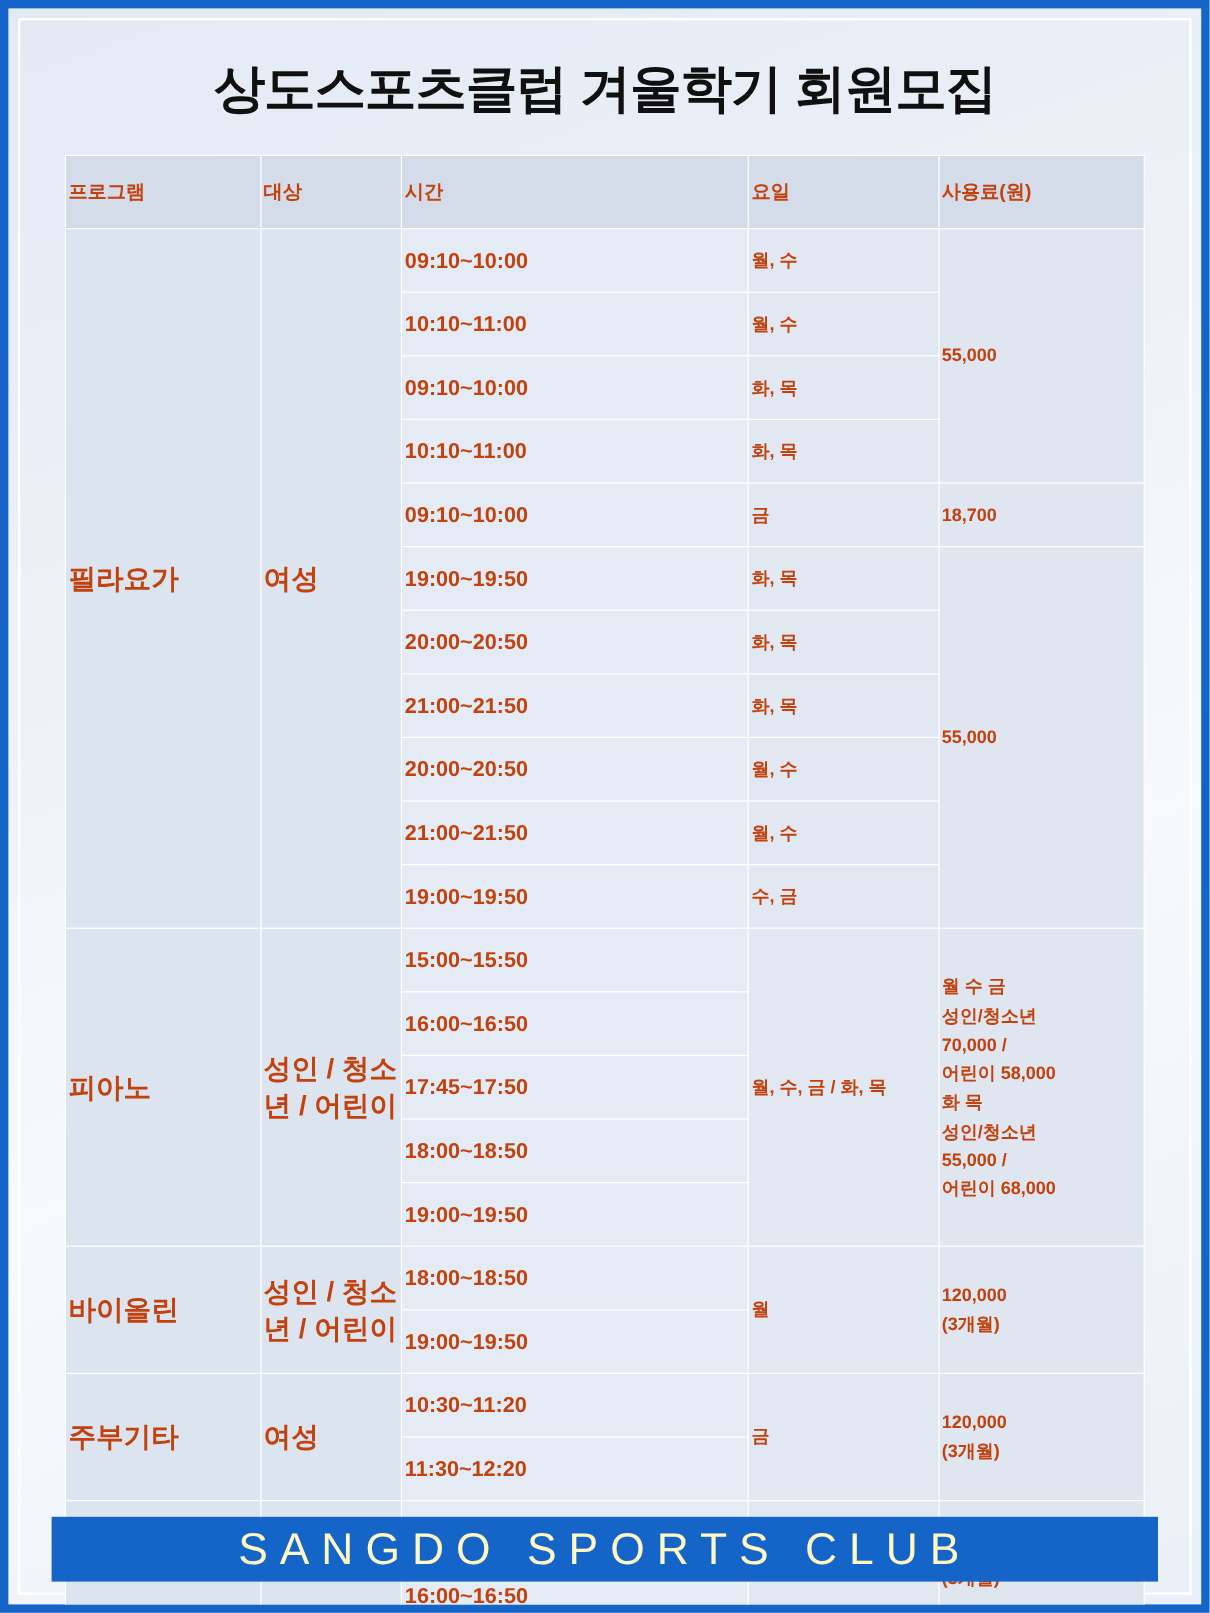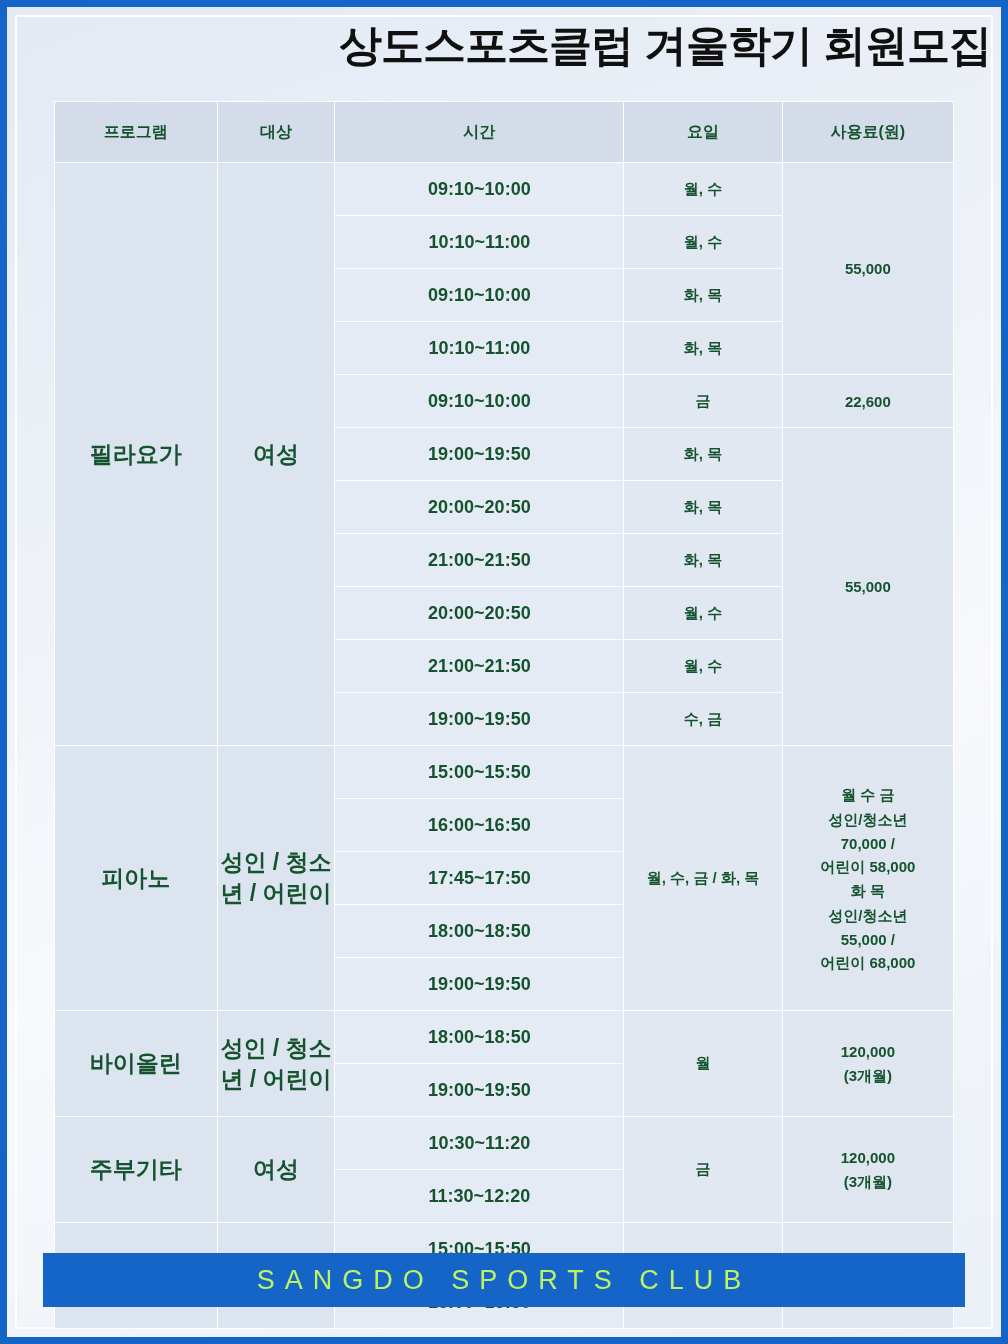--- a/index.html
+++ b/index.html
@@ -27,43 +27,44 @@
     position: absolute;
     left: 8px;
     top: 8px;
     right: 8px;
     bottom: 8px;
     border: 2px solid #ffffff;
     box-sizing: border-box;
     padding: 0;
   }
   .title {
-    text-align: right;
+    text-align: center;
     font-size: 43px;
     font-weight: bold;
     letter-spacing: -1px;
     color: #101010;
+    margin-top: 28px;
     margin-bottom: 26px;
     font-family: "Liberation Sans", sans-serif;
   }
   table.schedule {
     border-collapse: collapse;
     width: 900px;
     margin: 0 auto;
     table-layout: fixed;
     background: transparent;
   }
   table.schedule th,
   table.schedule td {
     border: 1px solid #ffffff;
-    text-align: center;
+    text-align: left;
     vertical-align: middle;
     font-size: 15px;
     font-weight: bold;
-    color: #14532d;
+    color: #c2410c;
     padding: 4px 2px;
     background: #dfe6f0;
   }
   table.schedule thead th {
     background: #d4dcea;
     height: 52px;
     font-size: 16px;
   }
   table.schedule td.program,
   table.schedule td.target {
@@ -92,28 +93,28 @@
   }
   .col-program { width: 152px; }
   .col-target  { width: 110px; }
   .col-time    { width: 270px; }
   .col-day     { width: 148px; }
   .col-fee     { width: 160px; }
   .footer {
     position: absolute;
     left: 26px;
     right: 26px;
-    bottom: 20px;
+    bottom: 9px;
     height: 54px;
     background: #1565c8;
-    color: #bef264;
+    color: #fef9c3;
     display: flex;
     align-items: center;
     justify-content: center;
-    font-size: 27px;
+    font-size: 37px;
     letter-spacing: 10px;
     font-weight: normal;
     font-family: "Liberation Sans", sans-serif;
   }
 </style>
 </head>
 <body>
 
 <div id="page">
   <div id="inner">
@@ -154,21 +155,21 @@
           <td class="time">09:10~10:00</td>
           <td class="day">화, 목</td>
         </tr>
         <tr>
           <td class="time">10:10~11:00</td>
           <td class="day">화, 목</td>
         </tr>
         <tr>
           <td class="time">09:10~10:00</td>
           <td class="day">금</td>
-          <td class="fee">22,600</td>
+          <td class="fee">18,700</td>
         </tr>
         <tr>
           <td class="time">19:00~19:50</td>
           <td class="day">화, 목</td>
           <td class="fee" rowspan="6">55,000</td>
         </tr>
         <tr>
           <td class="time">20:00~20:50</td>
           <td class="day">화, 목</td>
         </tr>

